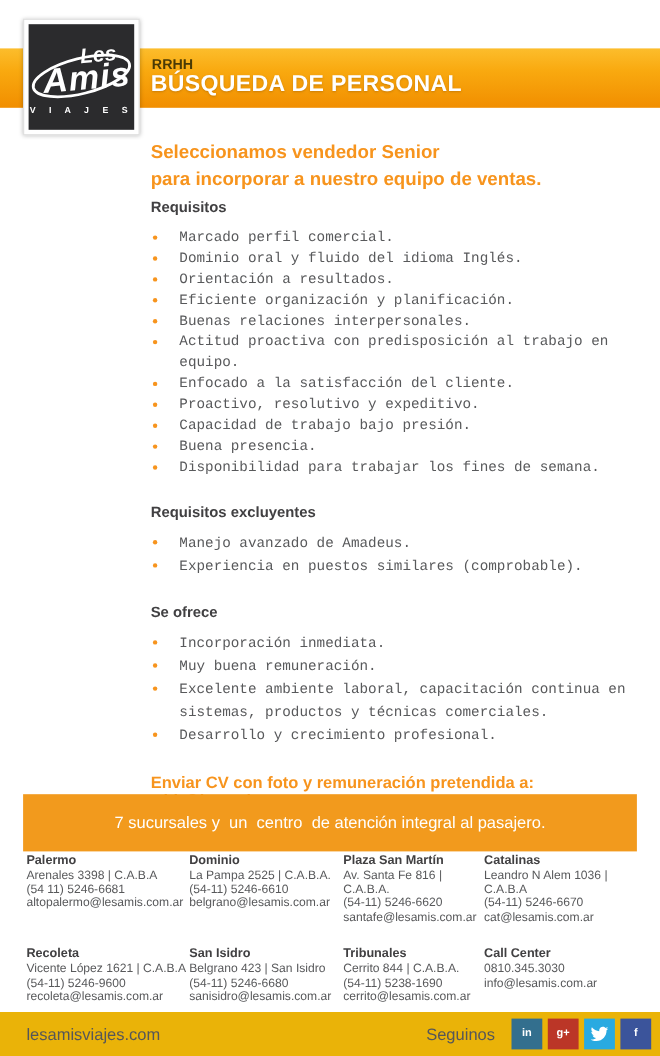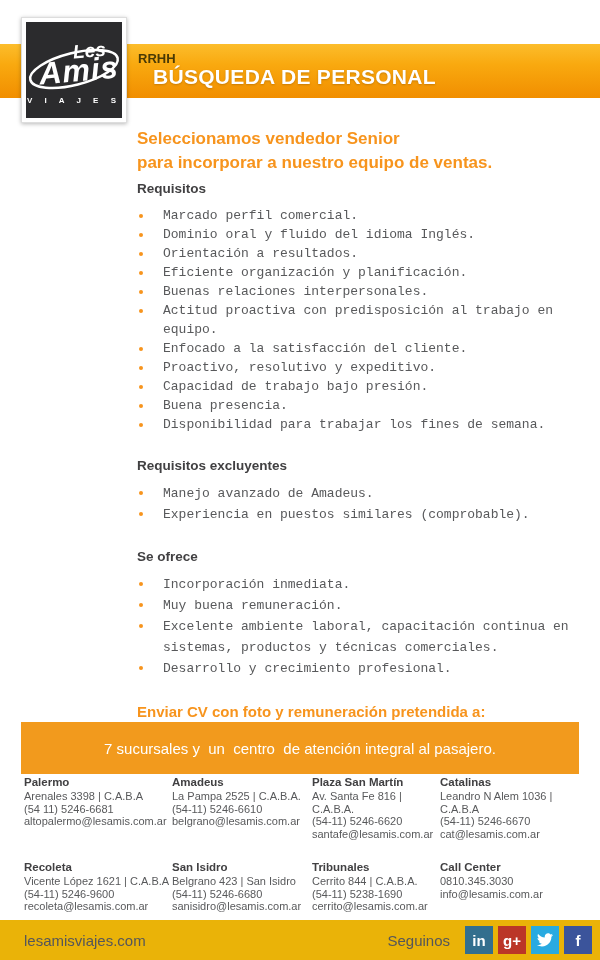--- a/index.html
+++ b/index.html
@@ -9,21 +9,21 @@
     font-family:"Liberation Sans", sans-serif; color:#58595b;
   }
   
   .band {
     position:absolute; left:0; top:44px; width:600px; height:54px;
     background:linear-gradient(180deg,#fcbd2c 0%,#f9a90f 38%,#f18e00 100%);
   }
   .dept { position:absolute; left:138px; top:51px; font-size:13px; font-weight:bold; color:#4a3a05; }
   .band-title {
     position:absolute; left:137px; top:65px; font-size:21px; font-weight:bold; color:#ffffff;
-    letter-spacing:.3px; text-shadow:0 1px 2px rgba(120,70,0,.35);margin-left:16px;
+    letter-spacing:.3px; text-shadow:0 1px 2px rgba(120,70,0,.35);
   }
   
   .logo-card {
     position:absolute; left:21px; top:17px; width:106px; height:106px;
     background:#ffffff; border:1px solid #ddd; padding:4px;
     box-shadow:0 1px 4px rgba(0,0,0,.28);
   }
   .logo-inner { position:relative; width:100%; height:100%; background:#2b2b2d; color:#fff; overflow:hidden; }
   .logo-swoosh { position:absolute; left:0; top:0; width:100%; height:100%; }
   .logo-les  { position:absolute; left:47px; top:18px; font-size:19px; font-weight:bold; font-style:italic; transform:rotate(-5deg); }
@@ -58,21 +58,21 @@
   .bottombar {
     position:absolute; left:0; top:920px; width:600px; height:40px; background:#eab308;
     display:flex; align-items:center; justify-content:space-between; padding:0 8px 0 24px;
   }
   .website { font-size:15px; color:#55565a; }
   .follow-group { display:flex; align-items:center; gap:15px; }
   .follow-label { font-size:15px; color:#55565a; }
   .social-row { display:flex; gap:5px; }
   .social {
     width:28px; height:28px; display:flex; align-items:center; justify-content:center;
-    color:#ffffff; font-weight:bold; font-size:15px; text-decoration:none; line-height:1;
+    color:#ffffff; font-weight:bold; font-size:10px; text-decoration:none; line-height:1;
   }
   .social svg { width:20px; height:20px; fill:#ffffff; }
 </style>
 </head>
 <body>
 
 <div class="band"></div>
 <div class="dept">RRHH</div>
 <div class="band-title">BÚSQUEDA DE PERSONAL</div>
 
@@ -210,21 +210,21 @@
 <div class="branches">
 
     <div class="branch">
       <div class="branch-name">Palermo</div>
       <div class="branch-line">Arenales 3398 | C.A.B.A</div>
       <div class="branch-line">(54 11) 5246-6681</div>
       <div class="branch-line">altopalermo@lesamis.com.ar</div>
     </div>
 
     <div class="branch">
-      <div class="branch-name">Amadeus</div>
+      <div class="branch-name">Dominio</div>
       <div class="branch-line">La Pampa 2525 | C.A.B.A.</div>
       <div class="branch-line">(54-11) 5246-6610</div>
       <div class="branch-line">belgrano@lesamis.com.ar</div>
     </div>
 
     <div class="branch">
       <div class="branch-name">Plaza San Martín</div>
       <div class="branch-line">Av. Santa Fe 816 | C.A.B.A.</div>
       <div class="branch-line">(54-11) 5246-6620</div>
       <div class="branch-line">santafe@lesamis.com.ar</div>

